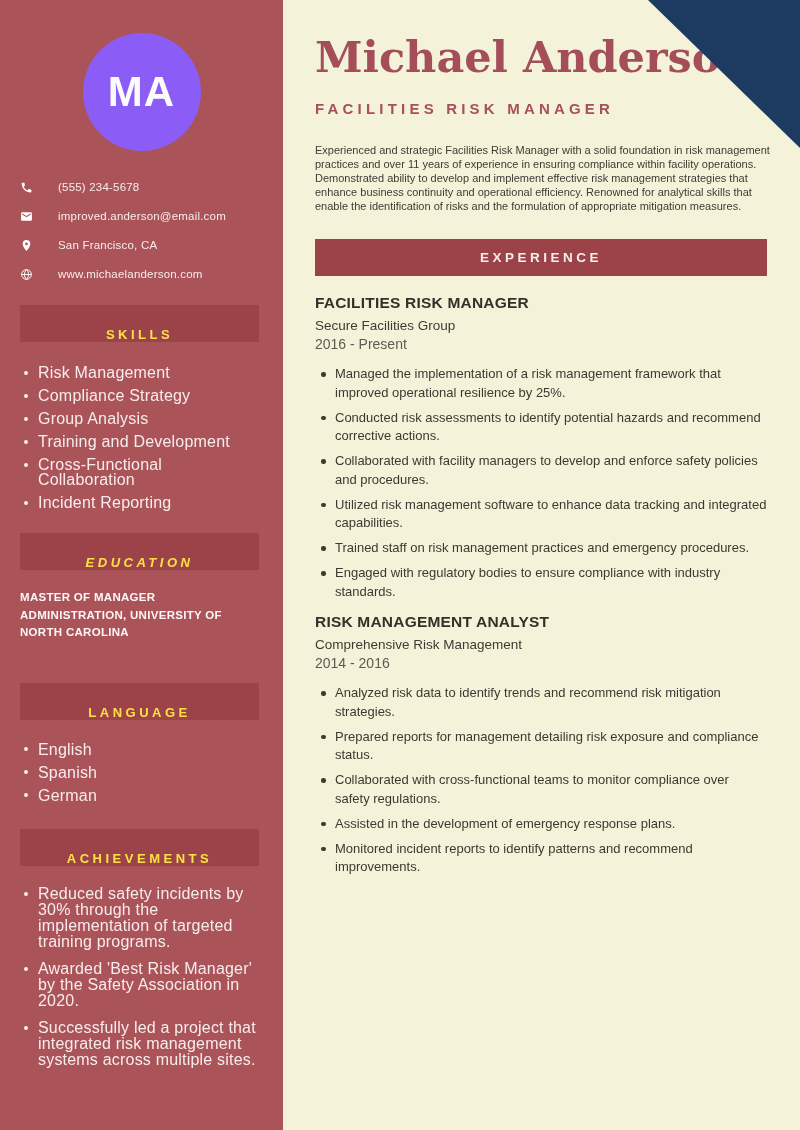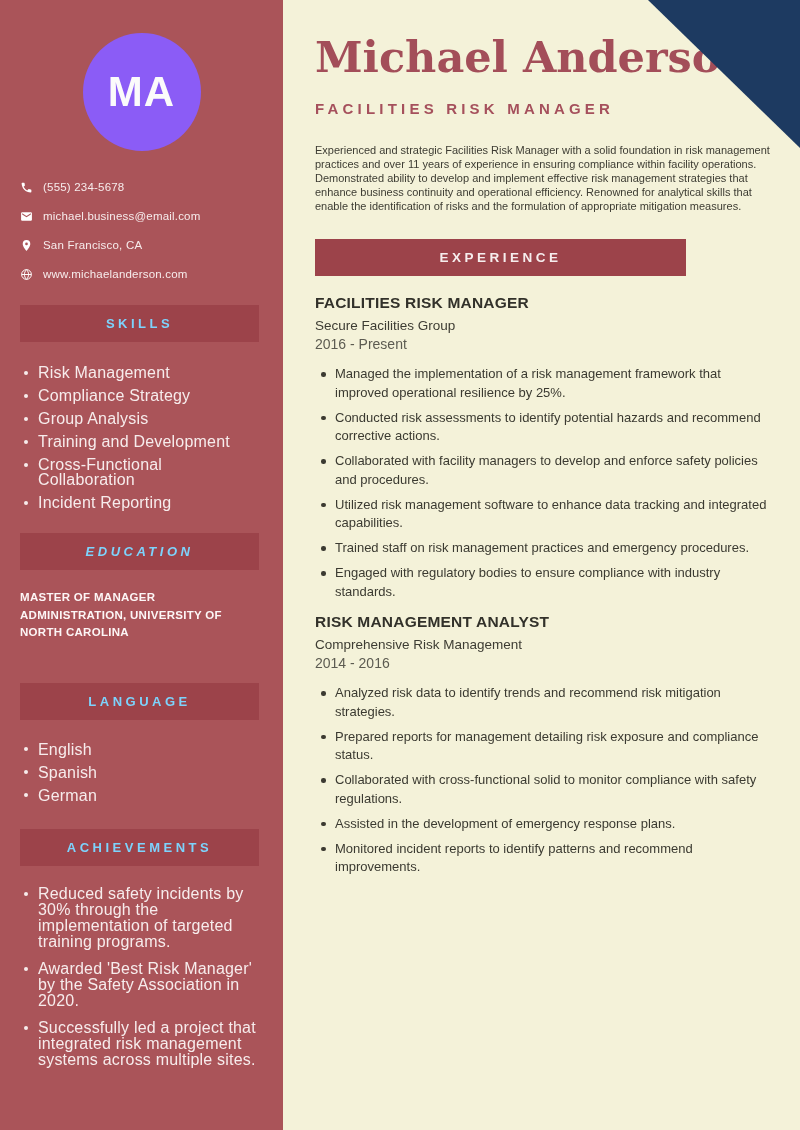--- a/index.html
+++ b/index.html
@@ -27,33 +27,33 @@
     margin: 33px auto 0 auto;
     border-radius: 50%;
     background: #8b5cf6;
     display: flex; align-items: center; justify-content: center;
     font-size: 42px; font-weight: bold; color: #fbfbfb;
     letter-spacing: 1px;
   }
   .contact { margin-top: 29px; padding: 0 20px; }
   .contact-row {
     display: flex; align-items: center;
-    margin-bottom: 15px; min-height: 14px;
+    margin-bottom: 15px; min-height: 14px; gap: 15px;
   }
   .contact-row .cicon { width: 13px; height: 13px; flex: 0 0 13px; margin-right: 10px; display: inline-flex; }
   .contact-row .cicon svg { width: 13px; height: 13px; }
   .contact-row span.ctext { font-size: 11.5px; color: #f7ecec; letter-spacing: 0.2px; }
 
   .band {
     height: 37px;
     margin: 0 24px 6px 20px;
     background: #9c434a;
-    display: flex; align-items: center; justify-content: center;
+    display: flex; align-items: flex-end; justify-content: center;
     font-size: 13px; font-weight: bold; letter-spacing: 3.5px;
-    color: #7dd3fc;
+    color: #fde047;
   }
   .band.skills-band { margin-top: 24px; }
   .band.education-band { margin-top: 23px; font-style: italic; }
   .band.language-band { margin-top: 41px; }
   .band.achievements-band { margin-top: 26px; }
 
   ul.side-list { list-style: none; margin: 23px 0 0 0; padding: 0 20px 0 24px; }
   ul.side-list li {
     position: relative;
     padding-left: 14px;
@@ -111,21 +111,21 @@
     color: #a5505c;
   }
   .summary {
     margin-top: 26px;
     width: 458px;
     font-size: 11px; line-height: 14px;
     color: #3d3c33;
   }
   .exp-band {
     margin-top: 26px;
-    width: 371px; height: 37px;
+    width: 452px; height: 37px;
     background: #9c434a;
     display: flex; align-items: center; justify-content: center;
     font-size: 13.5px; font-weight: bold; letter-spacing: 3.5px;
     color: #f6eded;
   }
   .job { width: 455px; }
   .job-heading {
     margin-top: 18px;
     font-size: 15.5px; font-weight: bold;
     letter-spacing: 0.2px;
@@ -173,21 +173,21 @@
           </svg>
       </span>
       <span class="ctext">(555) 234-5678</span>
     </div>
     <div class="contact-row">
       <span class="cicon">
         <svg viewBox="0 0 24 24" fill="#ffffff">
             <path d="M20 4H4a2 2 0 0 0-2 2v12a2 2 0 0 0 2 2h16a2 2 0 0 0 2-2V6a2 2 0 0 0-2-2zm0 4.2l-8 5-8-5V6l8 5 8-5v2.2z"></path>
           </svg>
       </span>
-      <span class="ctext">michael.business@email.com</span>
+      <span class="ctext">improved.anderson@email.com</span>
     </div>
     <div class="contact-row">
       <span class="cicon">
         <svg viewBox="0 0 24 24" fill="#ffffff">
             <path d="M12 2a7 7 0 0 0-7 7c0 5.25 7 13 7 13s7-7.75 7-13a7 7 0 0 0-7-7zm0 9.5a2.5 2.5 0 1 1 0-5 2.5 2.5 0 0 1 0 5z"></path>
           </svg>
       </span>
       <span class="ctext">San Francisco, CA</span>
     </div>
     <div class="contact-row">
@@ -267,21 +267,21 @@
   </div>
 
   <div class="job job2">
     <div class="job-heading">RISK MANAGEMENT ANALYST</div>
     <div class="job-company">Comprehensive Risk Management</div>
     <div class="job-dates">2014 - 2016</div>
     <ul class="job-list">
 
     <li>Analyzed risk data to identify trends and recommend risk mitigation strategies.</li>
         <li>Prepared reports for management detailing risk exposure and compliance status.</li>
-        <li>Collaborated with cross-functional solid to monitor compliance with safety regulations.</li>
+        <li>Collaborated with cross-functional teams to monitor compliance over safety regulations.</li>
         <li>Assisted in the development of emergency response plans.</li>
         <li>Monitored incident reports to identify patterns and recommend improvements.</li>
       </ul>
   </div>
 
 </div>
 
 <div class="corner-triangle"></div>
 
 </body></html>

